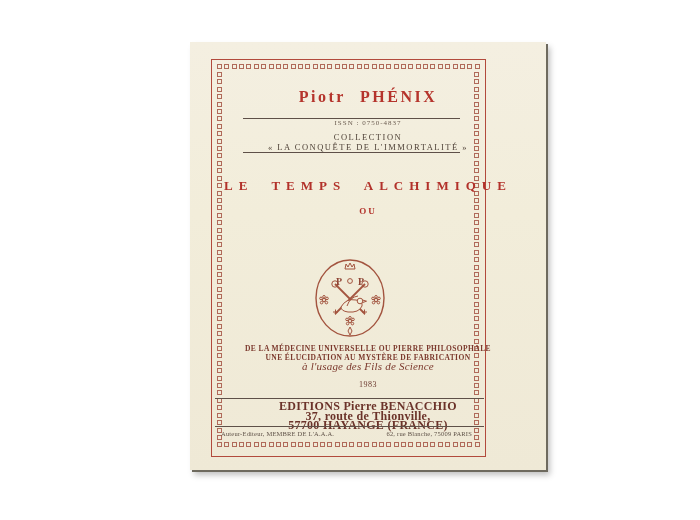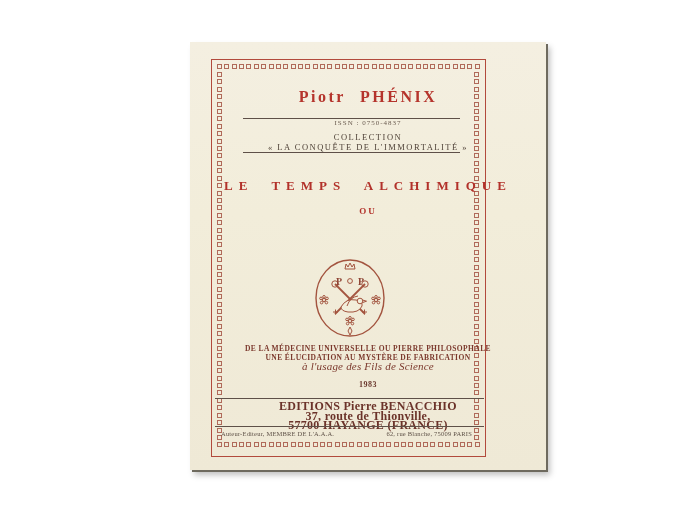--- a/index.html
+++ b/index.html
@@ -30,21 +30,21 @@
   .rule3{left:25px;top:356px;width:269px;}
   .rule4{left:25px;top:384px;width:269px;}
   .issn{top:77px;font-size:7px;color:#6b5c50;letter-spacing:1px;}
   .collection{top:90px;font-size:8.5px;color:#504339;letter-spacing:1.5px;line-height:10px;}
   .title{top:136px;font-size:13px;font-weight:bold;color:#b2312a;letter-spacing:6px;word-spacing:9px;}
   .ou{top:164px;font-size:9px;font-weight:bold;color:#b2312a;letter-spacing:2px;}
   .subtitle{top:183px;font-size:10px;font-weight:bold;color:#ab3029;letter-spacing:1px;}
   .emblem{position:absolute;left:120px;top:214px;width:80px;height:84px;}
   .tagline{top:302px;font-size:7.5px;font-weight:bold;color:#7b382c;line-height:9px;letter-spacing:0.4px;}
   .tagline .usage{font-style:italic;font-weight:normal;font-size:11px;letter-spacing:0.2px;}
-  .year{top:338px;font-size:8px;font-weight:bold;color:#6b382e;letter-spacing:0.5px;}
+  .year{top:338px;font-size:8px;font-weight:normal;color:#6b382e;letter-spacing:0.5px;}
   .publisher{top:360px;font-size:12px;font-weight:bold;color:#6b332a;line-height:9.5px;letter-spacing:0.3px;}
   .footer{position:absolute;left:31px;top:388px;width:251px;display:flex;justify-content:space-between;
     font-size:6.5px;color:#5f5248;letter-spacing:0.2px;}
 </style>
 </head>
 <body>
 
 <div class="cover">
 
   <div class="redline"></div>

